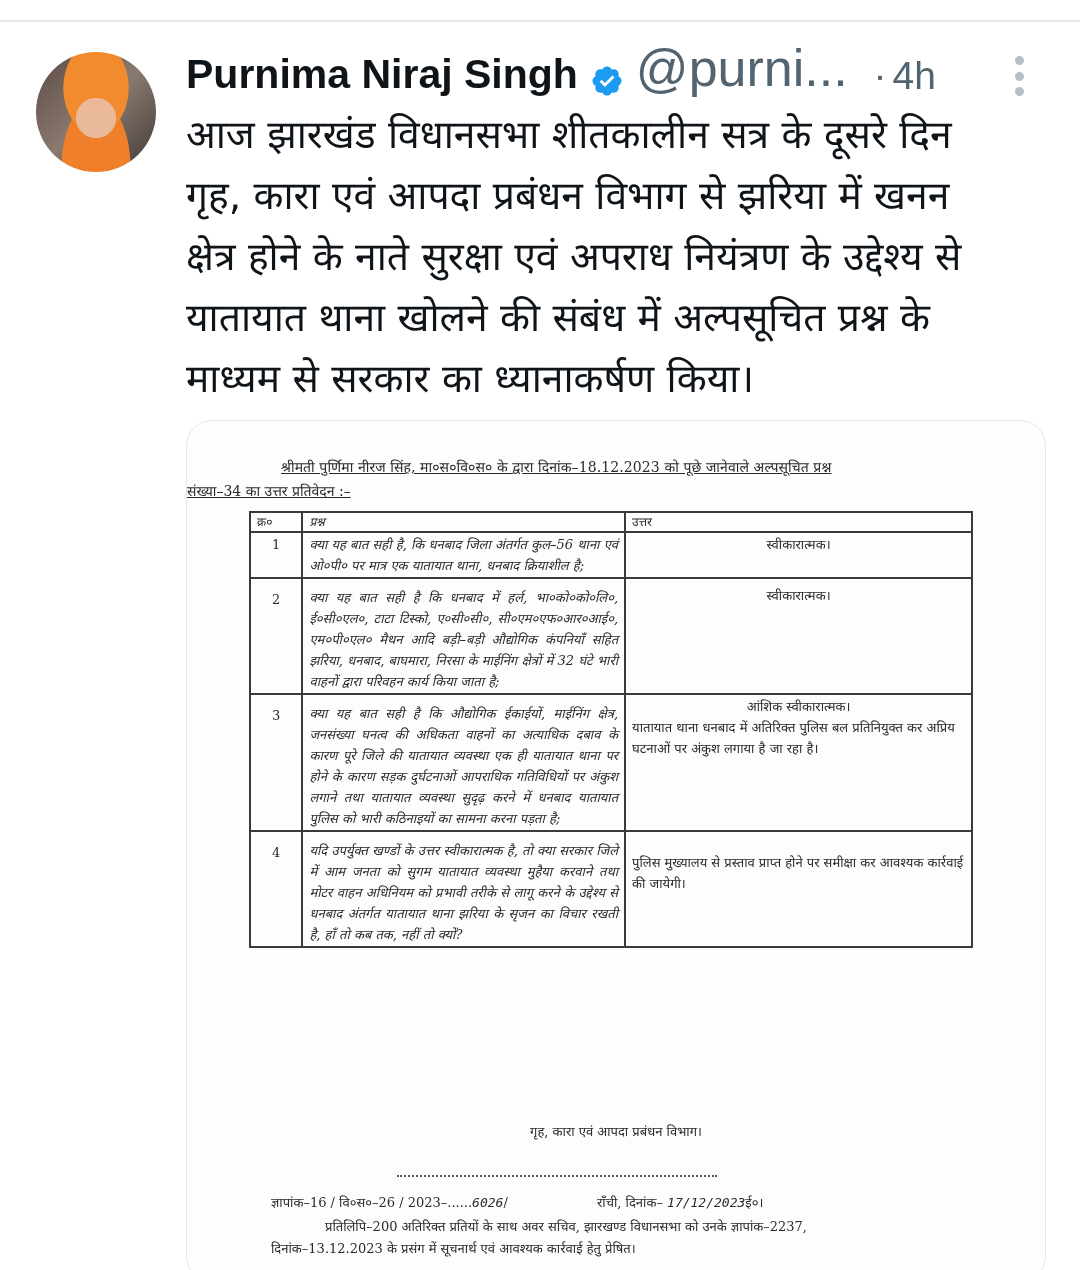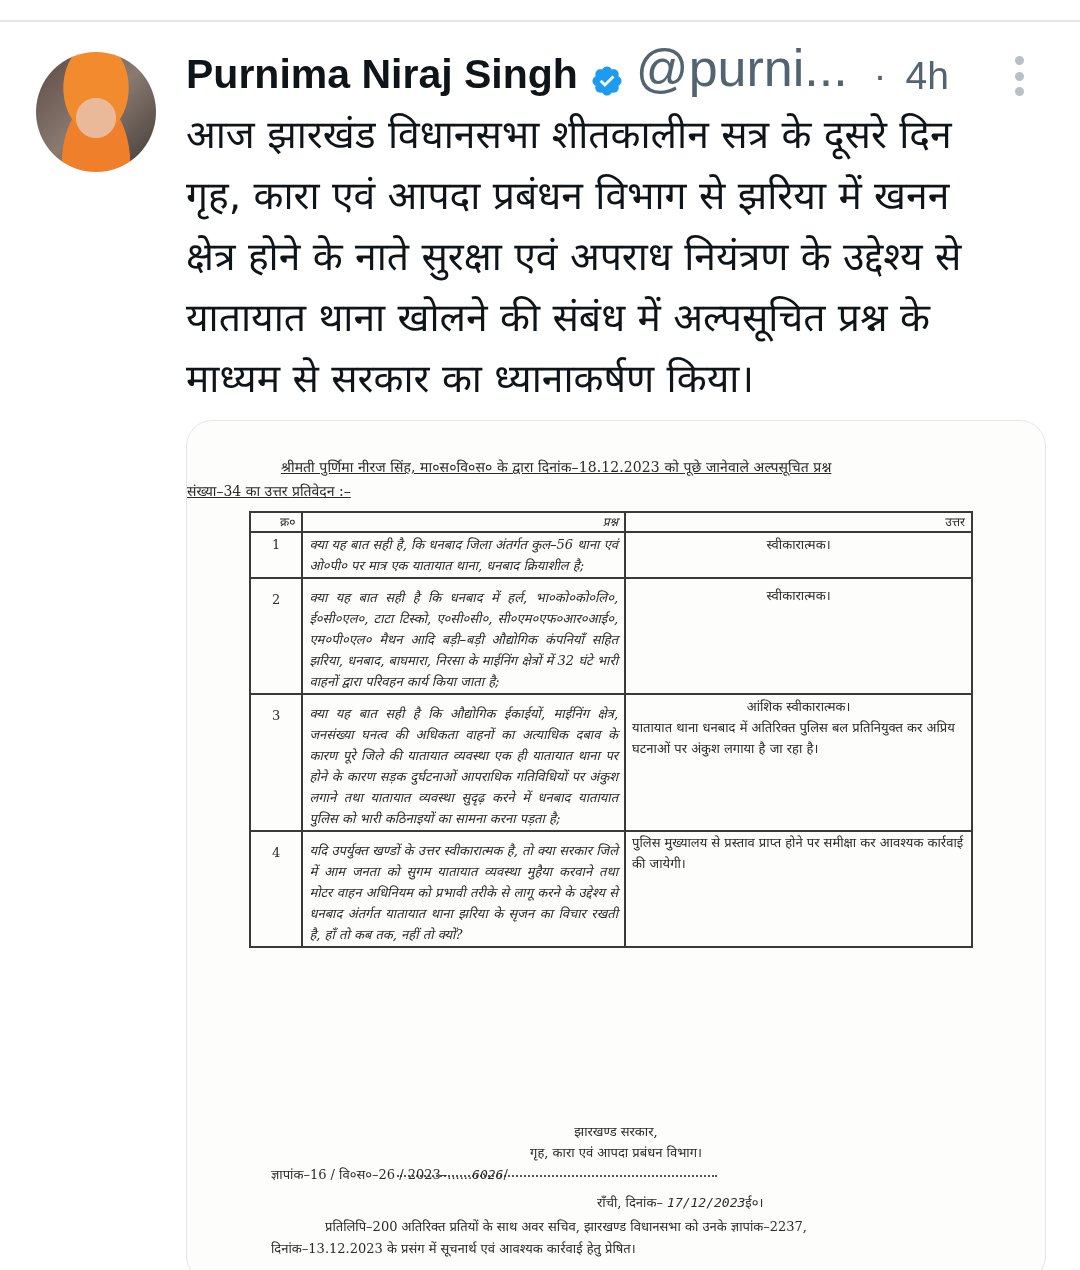--- a/index.html
+++ b/index.html
@@ -8,39 +8,39 @@
   .avatar { position:absolute; left:36px; top:52px; width:120px; height:120px; border-radius:50%; overflow:hidden;
     background: radial-gradient(circle at 50% 55%, #e9b99a 0 22%, transparent 23%),
                 radial-gradient(ellipse at 50% 30%, #f28a2e 0 38%, transparent 39%),
                 radial-gradient(ellipse at 50% 95%, #ef7f2a 0 40%, transparent 41%),
                 linear-gradient(135deg,#5a4a44,#8a7a70 50%,#3f3936); }
   .header { position:absolute; left:186px; top:48px; width:860px; height:50px; display:flex; align-items:flex-end; white-space:nowrap; }
   .name { font-weight:bold; font-size:41px; color:#0f1419; }
   .verified { width:34px; height:34px; margin-left:12px; margin-right:12px; }
   .handle { font-size:52px; color:#536471; }
   .dot { font-size:39px; color:#536471; margin-left:26px; }
-  .time { font-size:39px; color:#536471; margin-left:19px; }
+  .time { font-size:39px; color:#536471; margin-left:6px; }
   .more { position:absolute; left:1010px; top:56px; width:18px; height:40px; display:flex; flex-direction:column; justify-content:space-between; align-items:center; }
   .more span { width:9px; height:9px; background:#b8c0c7; border-radius:50%; }
   .tweet-text { position:absolute; left:186px; top:104px; width:870px; font-size:39px; line-height:61px; color:#0f1419; font-family:"DejaVu Sans", sans-serif; }
   .tweet-text div { white-space:nowrap; }
   .media { position:absolute; left:186px; top:420px; width:858px; height:860px; border:1px solid #e1e8ed; border-radius:26px; overflow:hidden; background:#fdfdfc; }
   .doc { position:absolute; left:0; top:0; width:858px; height:860px; font-family:"DejaVu Serif", serif; color:#2a2a2a; }
   .doc-title1 { position:absolute; left:94px; top:28px; font-size:14px; text-decoration:underline; white-space:nowrap; letter-spacing:0.1px;margin-top:8px; }
   .doc-title2 { position:absolute; left:0; width:858px; top:60px; text-align:left; font-size:14px; text-decoration:underline; }
   table.qt { position:absolute; left:62px; top:90px; width:724px; border-collapse:collapse; font-size:13px; line-height:21px; }
   table.qt td, table.qt th { border:2px solid #3a3a3a; vertical-align:top; padding:1px 6px; font-weight:normal; }
-  table.qt th { font-size:12px; line-height:16px; text-align:right; }
+  table.qt th { font-size:12px; line-height:16px; text-align:left; }
   .c-num { width:38px; text-align:center; }
   .c-q { width:306px; text-align:justify;font-style:italic; }
   .c-a { width:330px; }
   .center { text-align:center; display:block; }
   .footer1 { position:absolute; left:0; width:858px; top:700px; text-align:center; font-size:13px; line-height:21px; }
   .wavy { position:absolute; left:210px; top:750px; width:320px; height:4px; border-bottom:2px dotted #555; }
-  .ref { position:absolute; left:84px; top:744px; font-size:13px; white-space:nowrap; }
+  .ref { position:absolute; left:84px; top:772px; font-size:13px; white-space:nowrap; }
   .ref-date { position:absolute; left:410px; top:772px; font-size:13px; white-space:nowrap; }
   .copy1 { position:absolute; left:138px; top:796px; font-size:13px; white-space:nowrap; }
   .copy2 { position:absolute; left:84px; top:818px; font-size:13px; white-space:nowrap; }
   .hand { font-family:"DejaVu Sans Mono", monospace; font-style:italic; }
 </style>
 </head>
 <body>
 
 <div class="top-divider"></div>
 
@@ -101,29 +101,28 @@
         <td class="c-num" style="padding-top:10px;">3</td>
         <td class="c-q" style="padding-top:8px;margin-top:12px;">क्या यह बात सही है कि औद्योगिक ईकाईयों, माईनिंग क्षेत्र, जनसंख्या घनत्व की अधिकता वाहनों का अत्याधिक दबाव के कारण पूरे जिले की यातायात व्यवस्था एक ही यातायात थाना पर होने के कारण सड़क दुर्घटनाओं आपराधिक गतिविधियों पर अंकुश लगाने तथा यातायात व्यवस्था सुदृढ़ करने में धनबाद यातायात पुलिस को भारी कठिनाइयों का सामना करना पड़ता है;</td>
         <td class="c-a">
           <span class="center">आंशिक स्वीकारात्मक।</span>
           <span>यातायात थाना धनबाद में अतिरिक्त पुलिस बल प्रतिनियुक्त कर अप्रिय घटनाओं पर अंकुश लगाया है जा रहा है।</span>
         </td>
       </tr>
       <tr>
         <td class="c-num" style="padding-top:10px;">4</td>
         <td class="c-q" style="padding-top:8px;">यदि उपर्युक्त खण्डों के उत्तर स्वीकारात्मक है, तो क्या सरकार जिले में आम जनता को सुगम यातायात व्यवस्था मुहैया करवाने तथा मोटर वाहन अधिनियम को प्रभावी तरीके से लागू करने के उद्देश्य से धनबाद अंतर्गत यातायात थाना झरिया के सृजन का विचार रखती है, हाँ तो कब तक, नहीं तो क्यों?</td>
-        <td class="c-a" style="padding-top:0;">
+        <td class="c-a" style="padding-top:20px;">
           <span>पुलिस मुख्यालय से प्रस्ताव प्राप्त होने पर समीक्षा कर आवश्यक कार्रवाई की जायेगी।</span>
         </td>
       </tr>
     </tbody>
       </table>
 
     <div class="footer1">
-      <div>झारखण्ड सरकार,</div>
       <div>गृह, कारा एवं आपदा प्रबंधन विभाग।</div>
     </div>
     <div class="wavy"></div>
 
     <div class="ref">
       <span>ज्ञापांक–16 / वि०स०–26 / 2023–......</span><span class="hand">6026</span><span>/</span>
     </div>
     <div class="ref-date">
       <span>राँची, दिनांक–</span> <span class="hand">17/12/2023</span><span>ई०।</span>
     </div>

